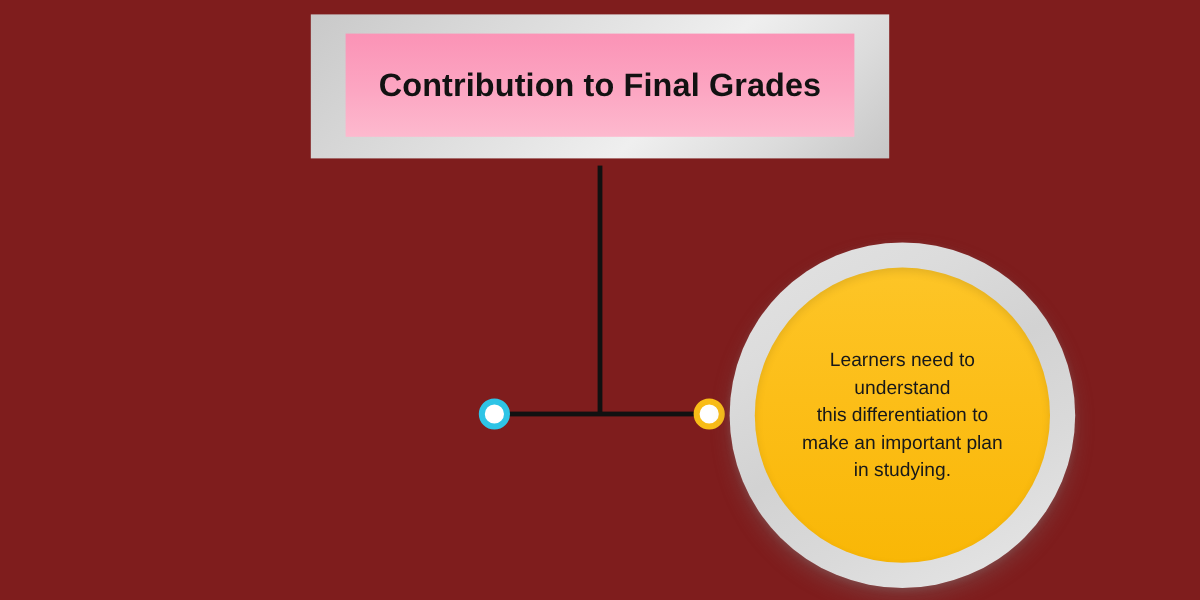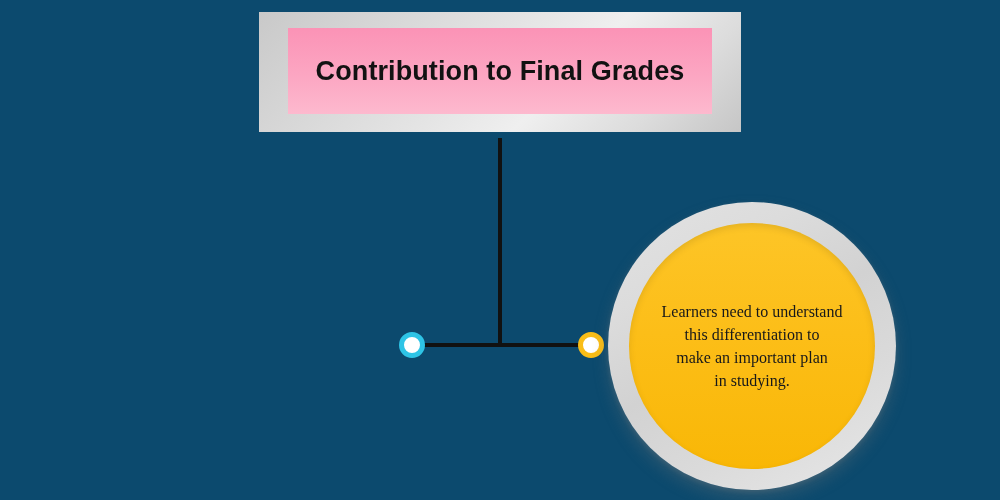--- a/index.html
+++ b/index.html
@@ -11,21 +11,21 @@
     height: 500px;
     background: #ebebeb;
     font-family: "Liberation Sans", sans-serif;
     overflow: hidden;
   }
 
   #canvas {
     position: relative;
     width: 1000px;
     height: 500px;
-    background: #0c4a6e;
+    background: #7f1d1d;
   }
 
   
   .banner-frame {
     position: absolute;
     left: 259px;
     top: 12px;
     width: 482px;
     height: 120px;
     background: linear-gradient(135deg,
@@ -138,21 +138,20 @@
     height: 246px;
     background: linear-gradient(180deg, #4fcbe2 0%, #34c5e2 40%, #14bede 100%);
   }
 
   
   #bubble-right {
     left: 608px;
     top: 202px;
     width: 288px;
     height: 288px;
-    font-family: Liberation Serif, serif;
   }
   #bubble-right .bubble-inner {
     width: 246px;
     height: 246px;
     background: linear-gradient(180deg, #fdc527 0%, #fcbe18 45%, #f9b706 100%);
   }
 </style>
 </head>
 <body>
 

